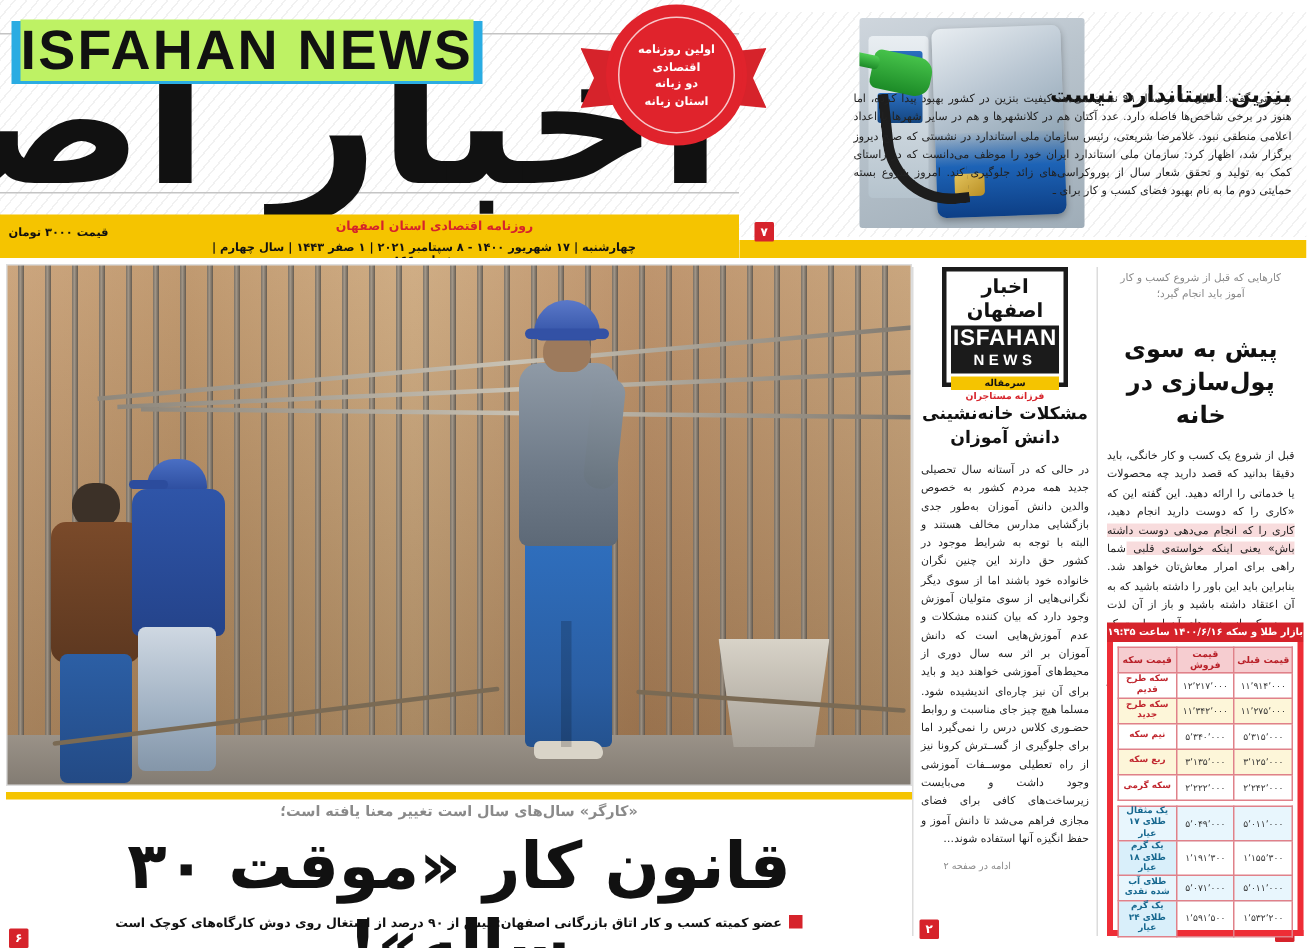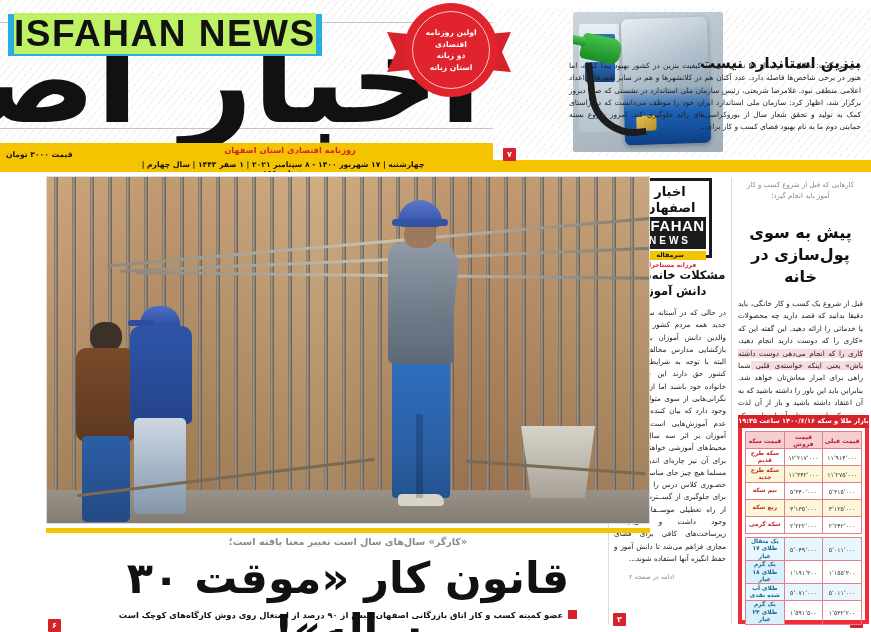--- a/index.html
+++ b/index.html
@@ -234,21 +234,21 @@
   .c2-title {
     font-size:11.5px; font-weight:bold; text-align:center; color:#111; line-height:16px; margin-top:9px;
   }
   .c2-body {
     font-size:7.2px; line-height:12.3px; text-align:justify; color:#222; margin-top:8px; padding:0 3px;
   }
   .c2-cont { font-size:6.4px; color:#888; text-align:left; margin-top:8px; padding-left:18px;}
   .badge-2 { position:absolute; left:2px; bottom:2px; }
 
   
-  .col-main { position:absolute; left:4px; top:4px; width:676px; height:452px;margin-left:42px; }
+  .col-main { position:absolute; left:4px; top:4px; width:676px; height:452px; }
   .photo {
     position:absolute; left:0; top:0; width:604px; height:348px;
     overflow:hidden; background:#b89068;
   }
   .wall {
     position:absolute; inset:0;
     background:
       linear-gradient(180deg,rgba(255,255,255,.12),rgba(0,0,0,.18)),
       linear-gradient(90deg,#c59a6d 0%,#b88c5d 20%,#c9a274 45%,#b5865a 70%,#c29a6d 100%);
   }

